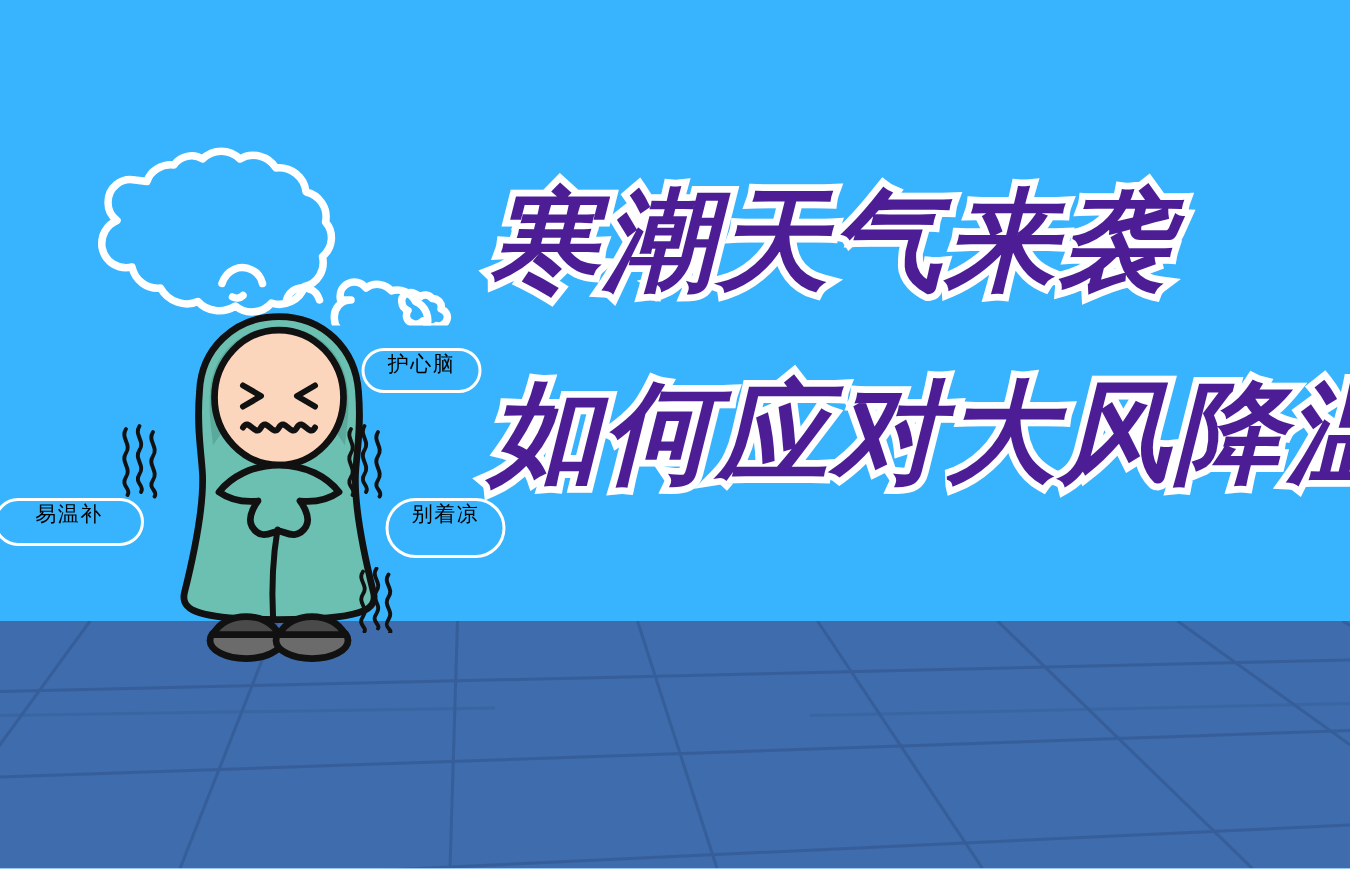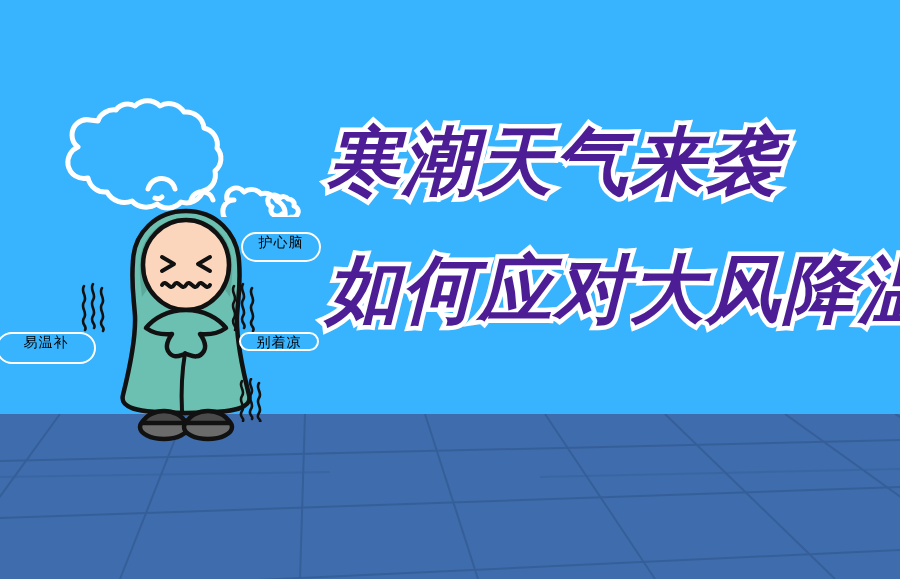--- a/index.html
+++ b/index.html
@@ -59,21 +59,21 @@
     color: #000000;
     font-size: 14px;
     letter-spacing: 1px;
     display: flex;
     justify-content: center;
     background: transparent;
     white-space: nowrap;
   }
   .pill-protect { left: 241px; top: 232px; width: 80px; height: 30px; }
   .pill-tonic   { left: -4px;  top: 332px; width: 100px; height: 32px; }
-  .pill-cold    { left: 239px; top: 332px; width: 80px; height: 19px; }
+  .pill-cold    { left: 257px; top: 332px; width: 80px; height: 40px; }
 
   
   .headline {
     position: absolute;
     left: 326px;
     font-weight: 900;
     font-style: italic;
     font-size: 74px;
     line-height: 1;
     letter-spacing: 2px;

